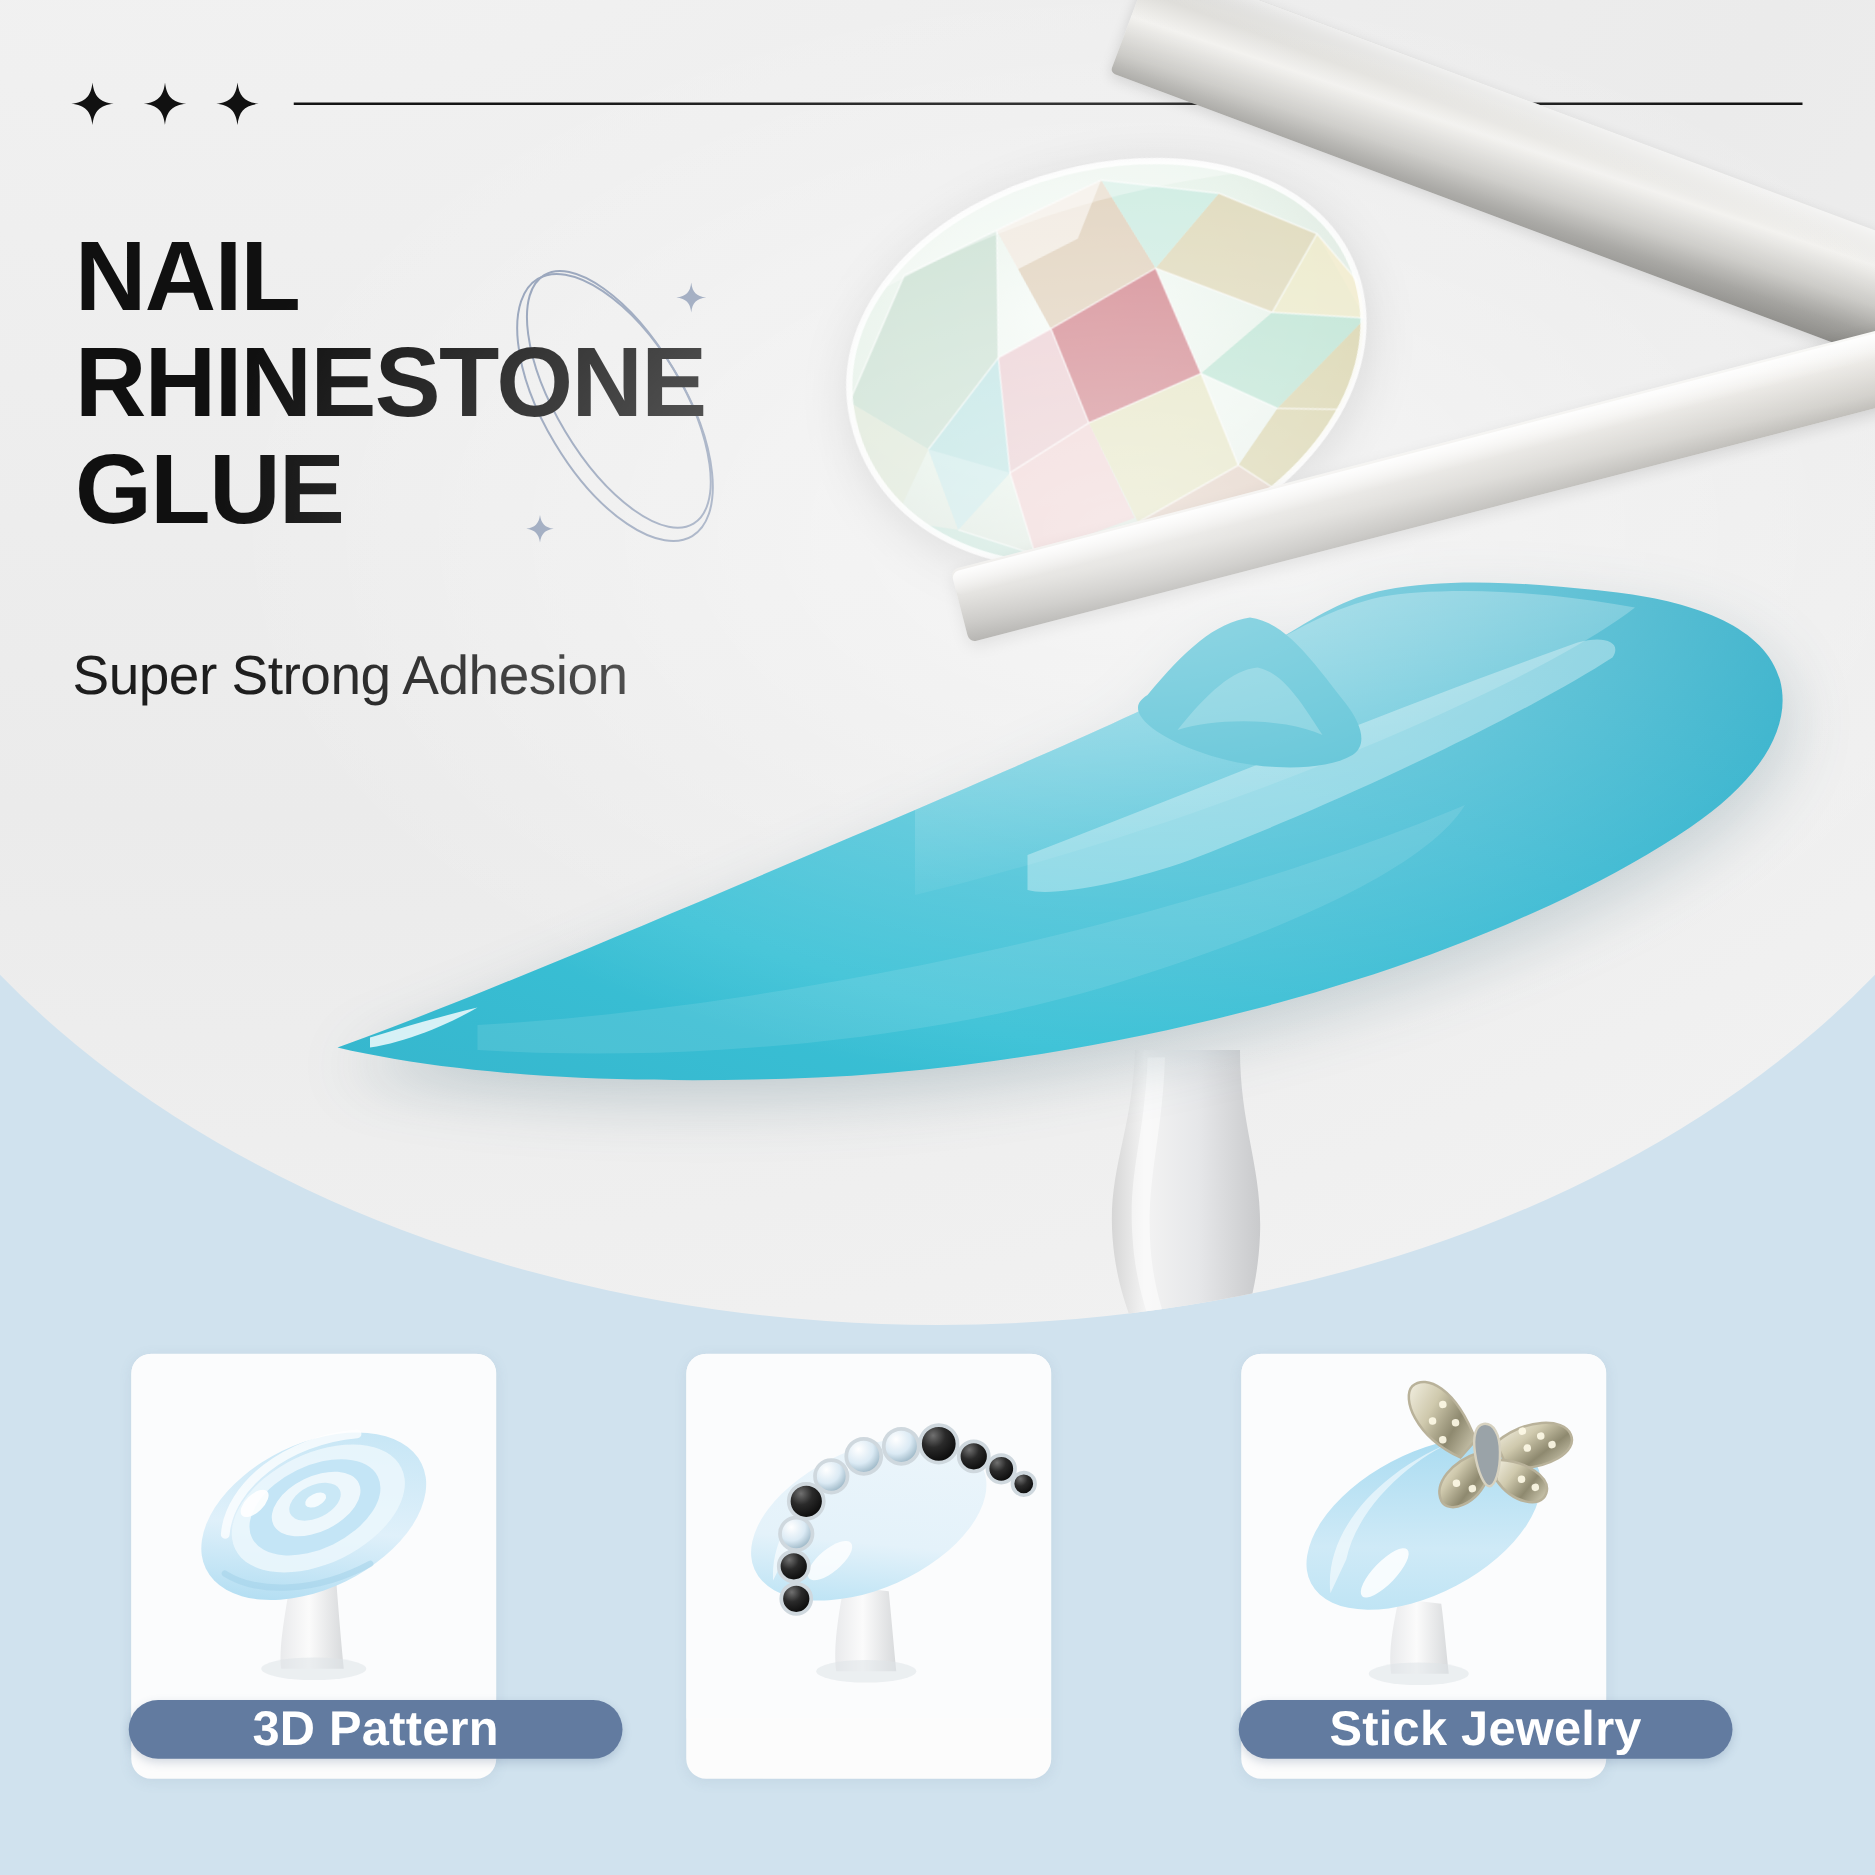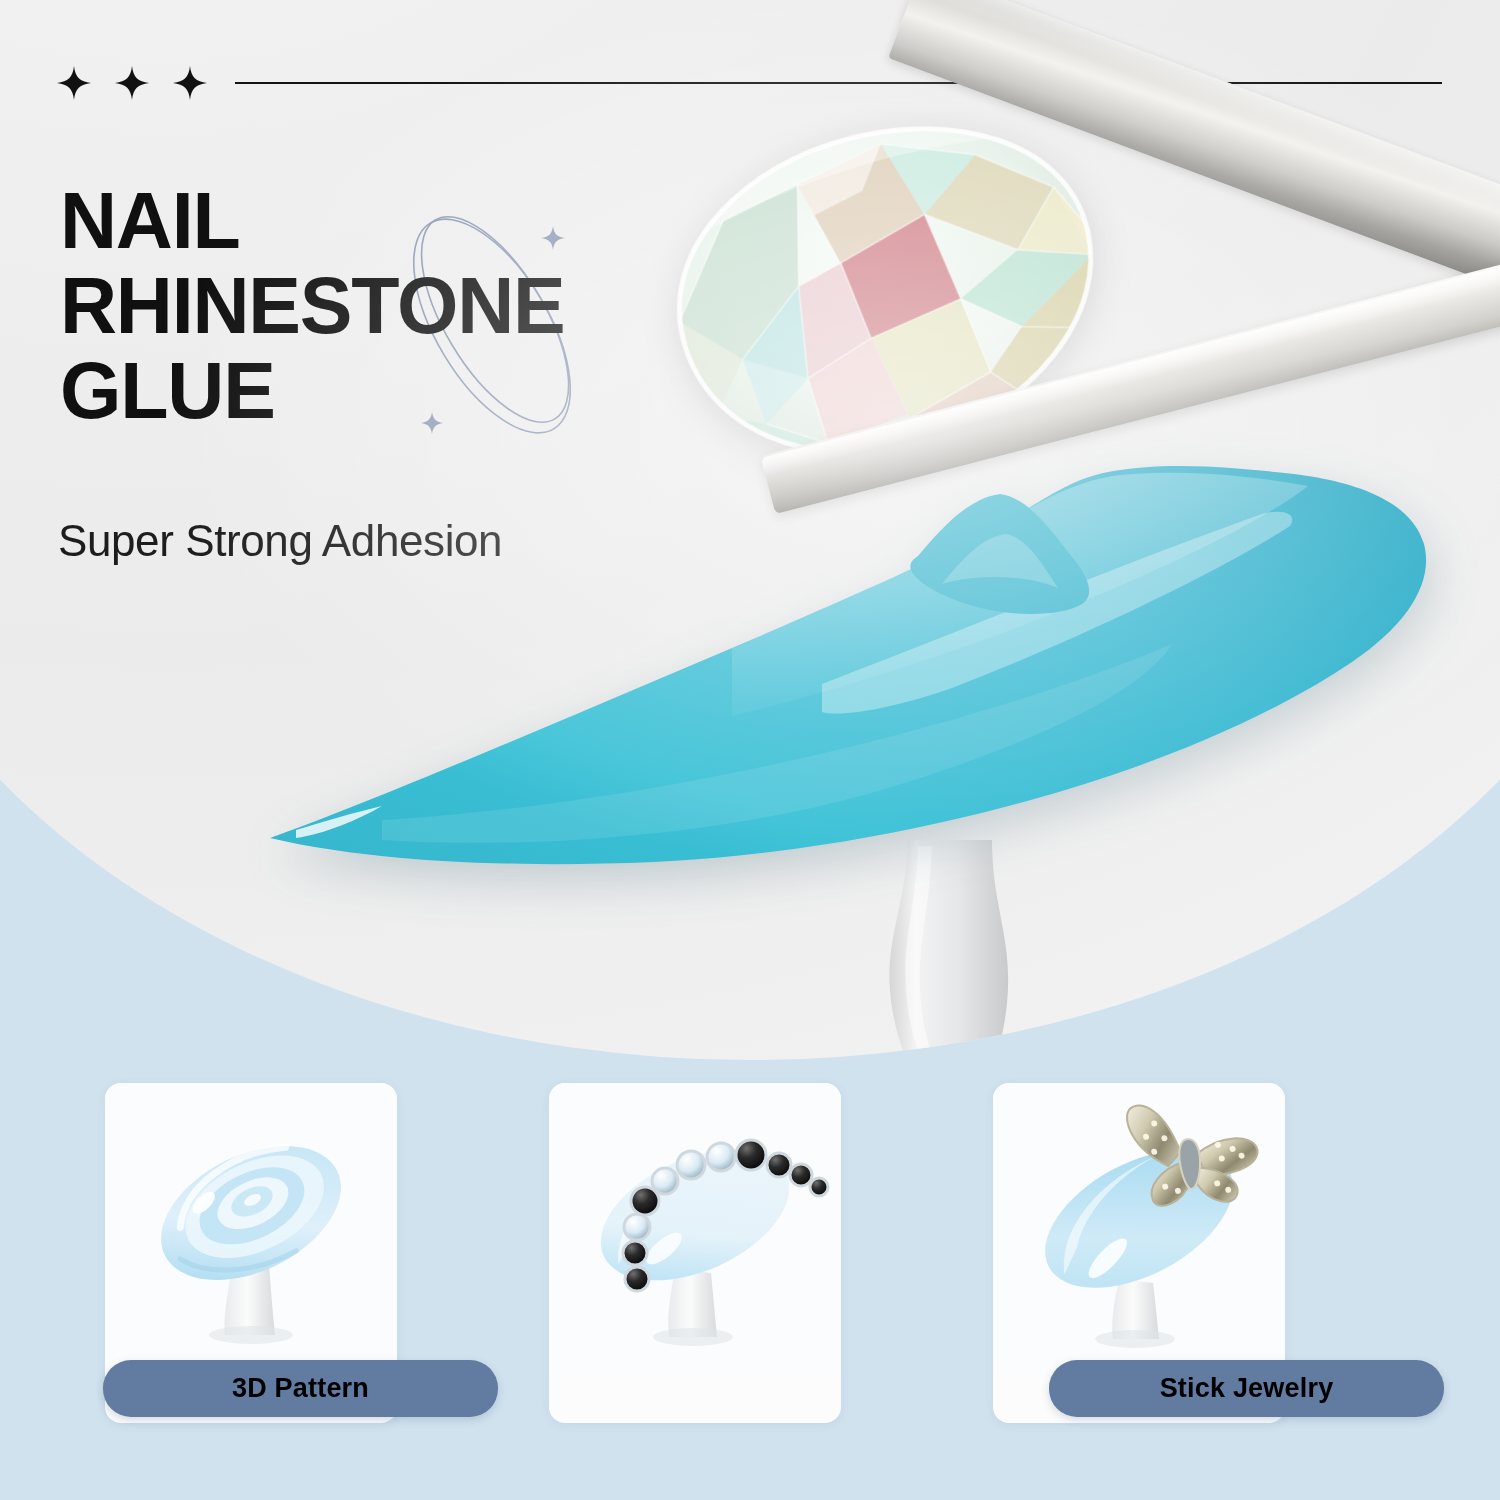--- a/index.html
+++ b/index.html
@@ -118,29 +118,29 @@
     box-shadow:0 2px 10px rgba(90,120,150,.10);
     overflow:hidden;
   }
   .card.c1{left:105px;}
   .card.c2{left:549px;}
   .card.c3{left:993px;}
   .card-art{position:absolute;left:0;top:0;width:292px;height:292px;}
   .card-art svg{display:block;}
 
   .pill{
-    position:absolute;top:277px;height:57px;width:395px;
+    position:absolute;top:277px;height:47px;width:395px;
     background:#627ba0;border-radius:28px;
     display:flex;align-items:center;justify-content:center;
-    color:#000000;font-size:27px;font-weight:700;letter-spacing:.2px;
+    color:#ffffff;font-size:39px;font-weight:700;letter-spacing:.2px;
     box-shadow:0 3px 8px rgba(70,95,130,.22);
   }
   .pill.p1{left:103px;}
   .pill.p2{left:547px;}
-  .pill.p3{left:1049px;text-align:center;}
+  .pill.p3{left:991px;text-align:center;}
 </style>
 </head>
 <body>
 
 <div class="page">
 
   <div class="band-blue"></div>
 
   <div class="hero">
     <div class="hero-inner">

